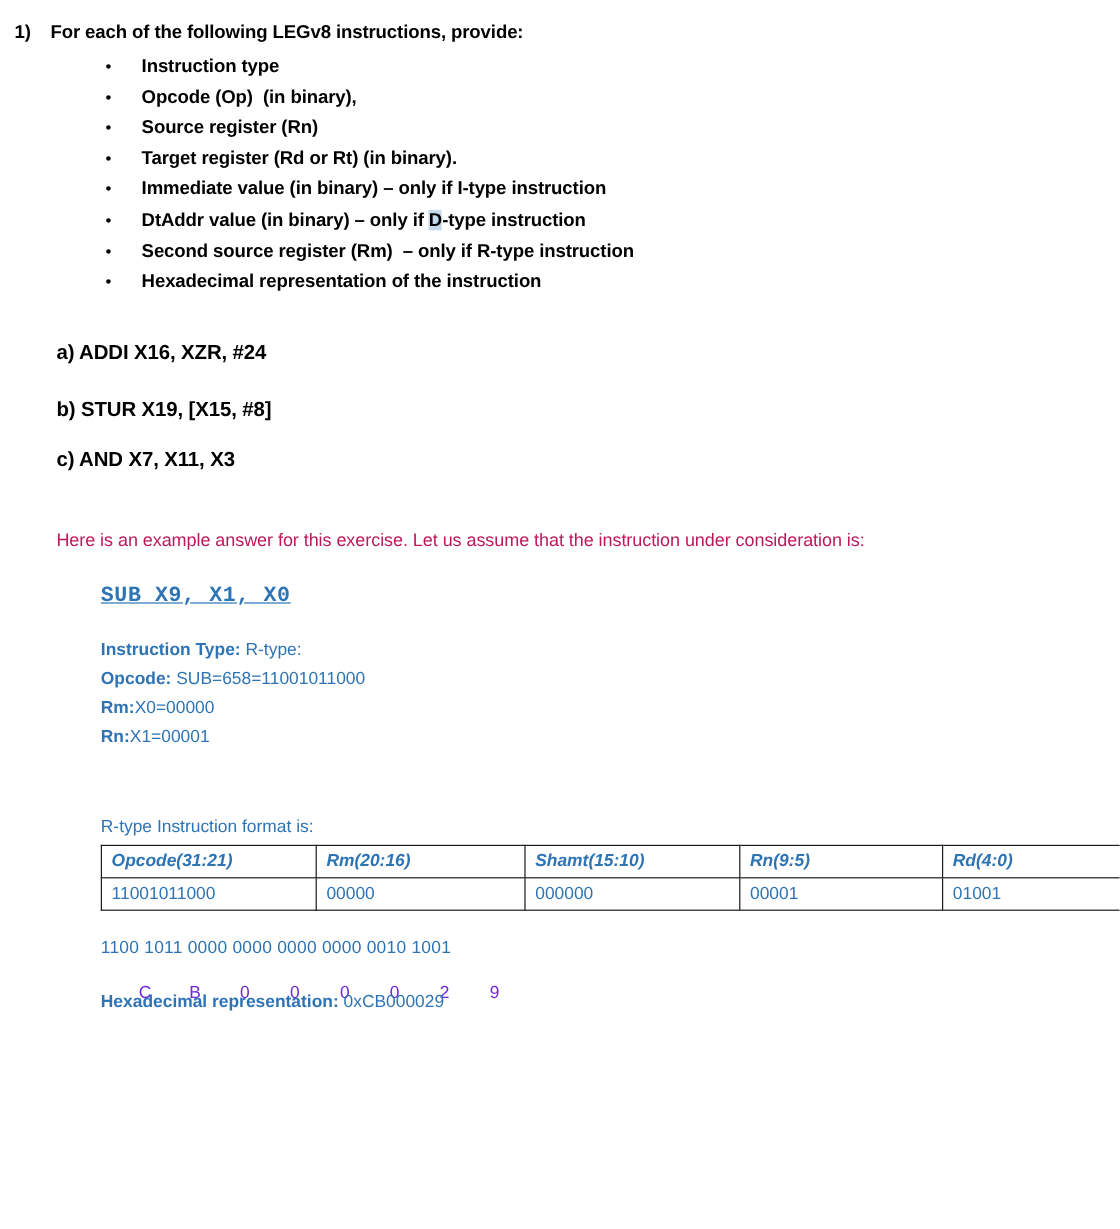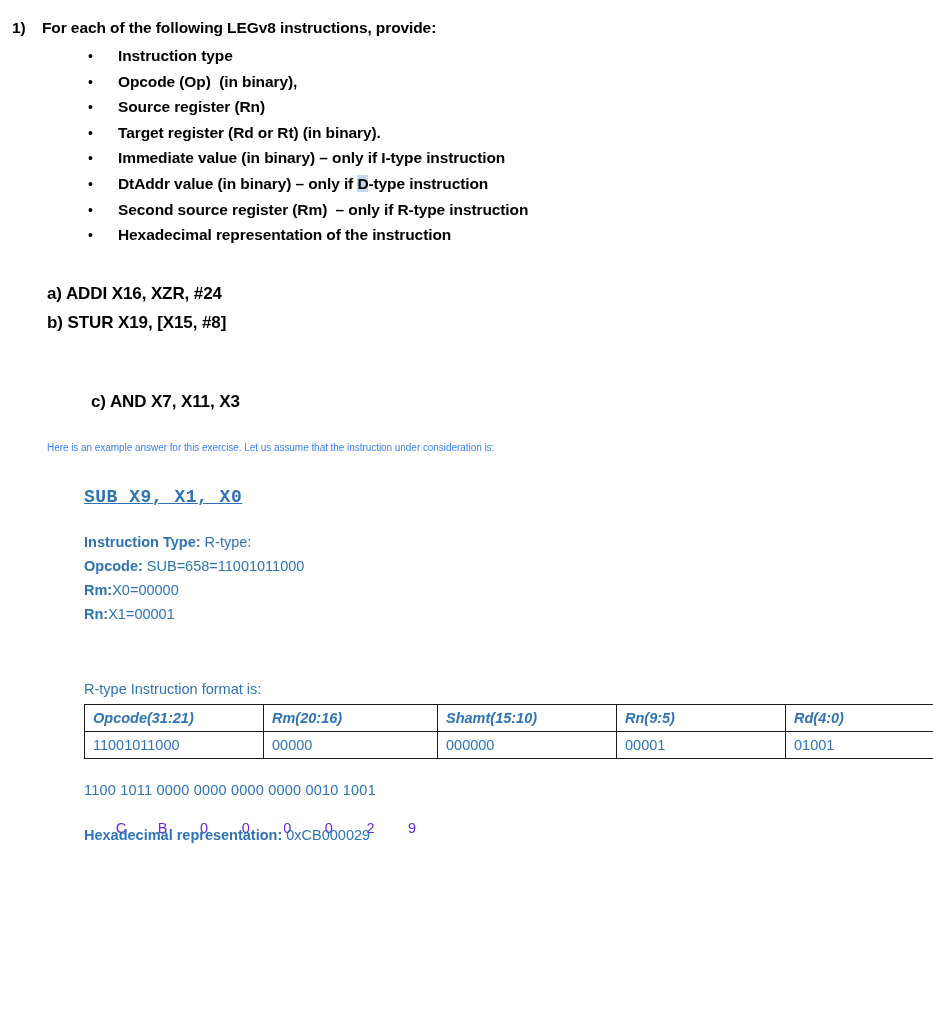--- a/index.html
+++ b/index.html
@@ -83,30 +83,30 @@
   .instr {
     position: absolute;
     left: 47px;
     font-weight: bold;
     font-size: 17px;
     letter-spacing: -0.1px;
     color: #000;
     white-space: pre;
   }
   .instr-a { top: 284px; }
-  .instr-b { top: 313px; }
-  .instr-c { top: 392px; margin-left: 44px; }
+  .instr-b { top: 332px; }
+  .instr-c { top: 373px; }
 
   
   .example-intro {
     position: absolute;
     left: 47px;
     top: 442px;
-    font-size: 10px;
-    color: #3b82f6;
+    font-size: 15px;
+    color: #be185d;
     letter-spacing: -0.05px;
     white-space: pre;
   }
 
   .code-line {
     position: absolute;
     left: 84px;
     top: 487px;
     font-family: "Liberation Mono", "DejaVu Sans Mono", monospace;
     font-weight: bold;

